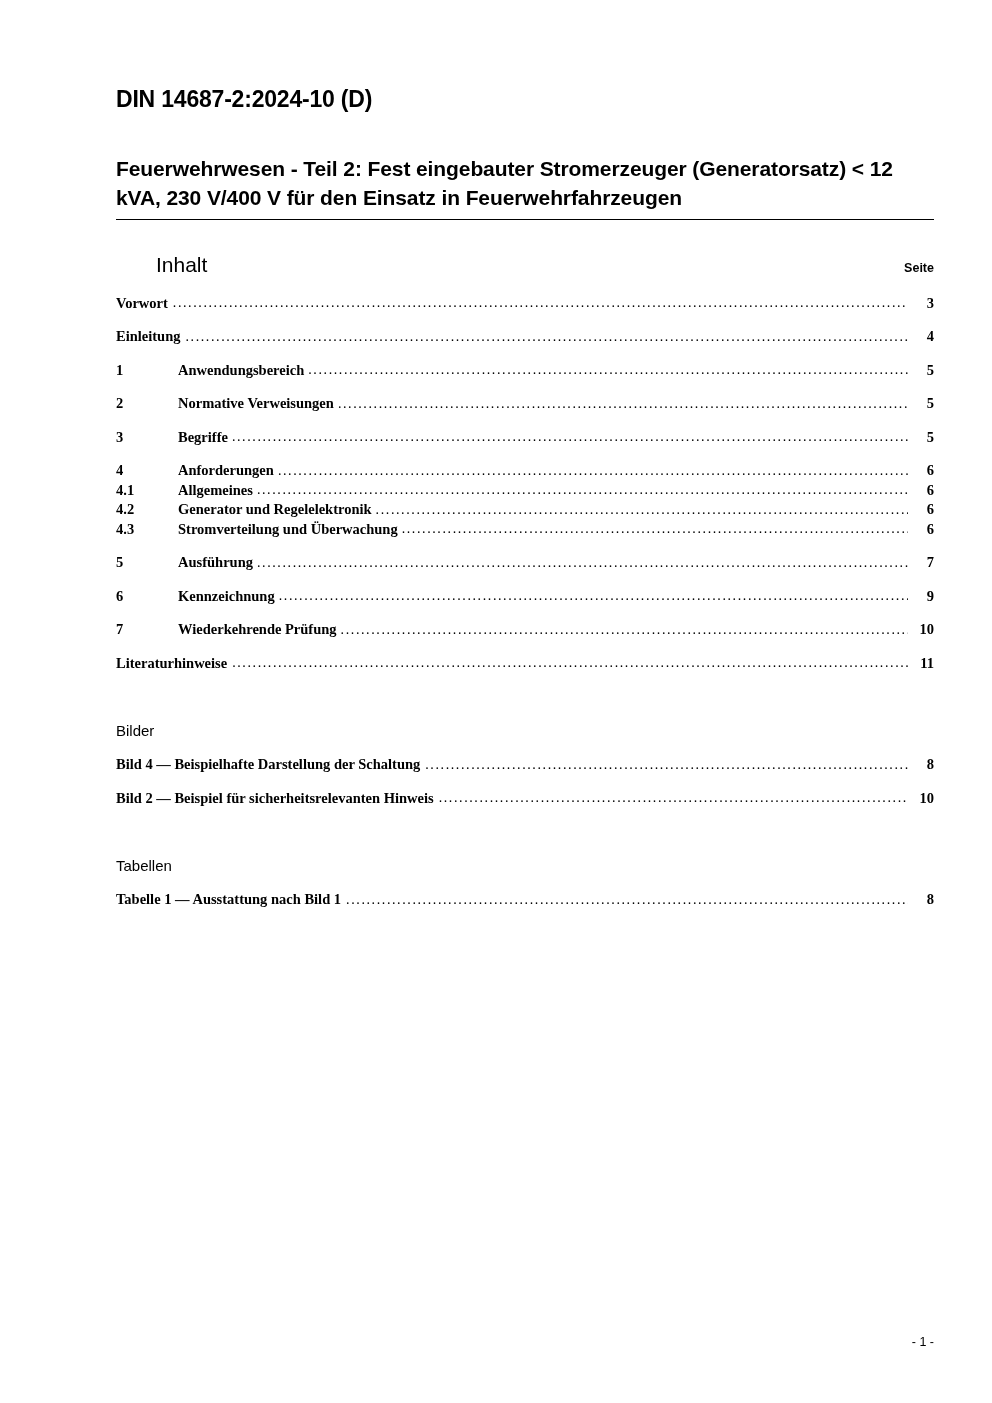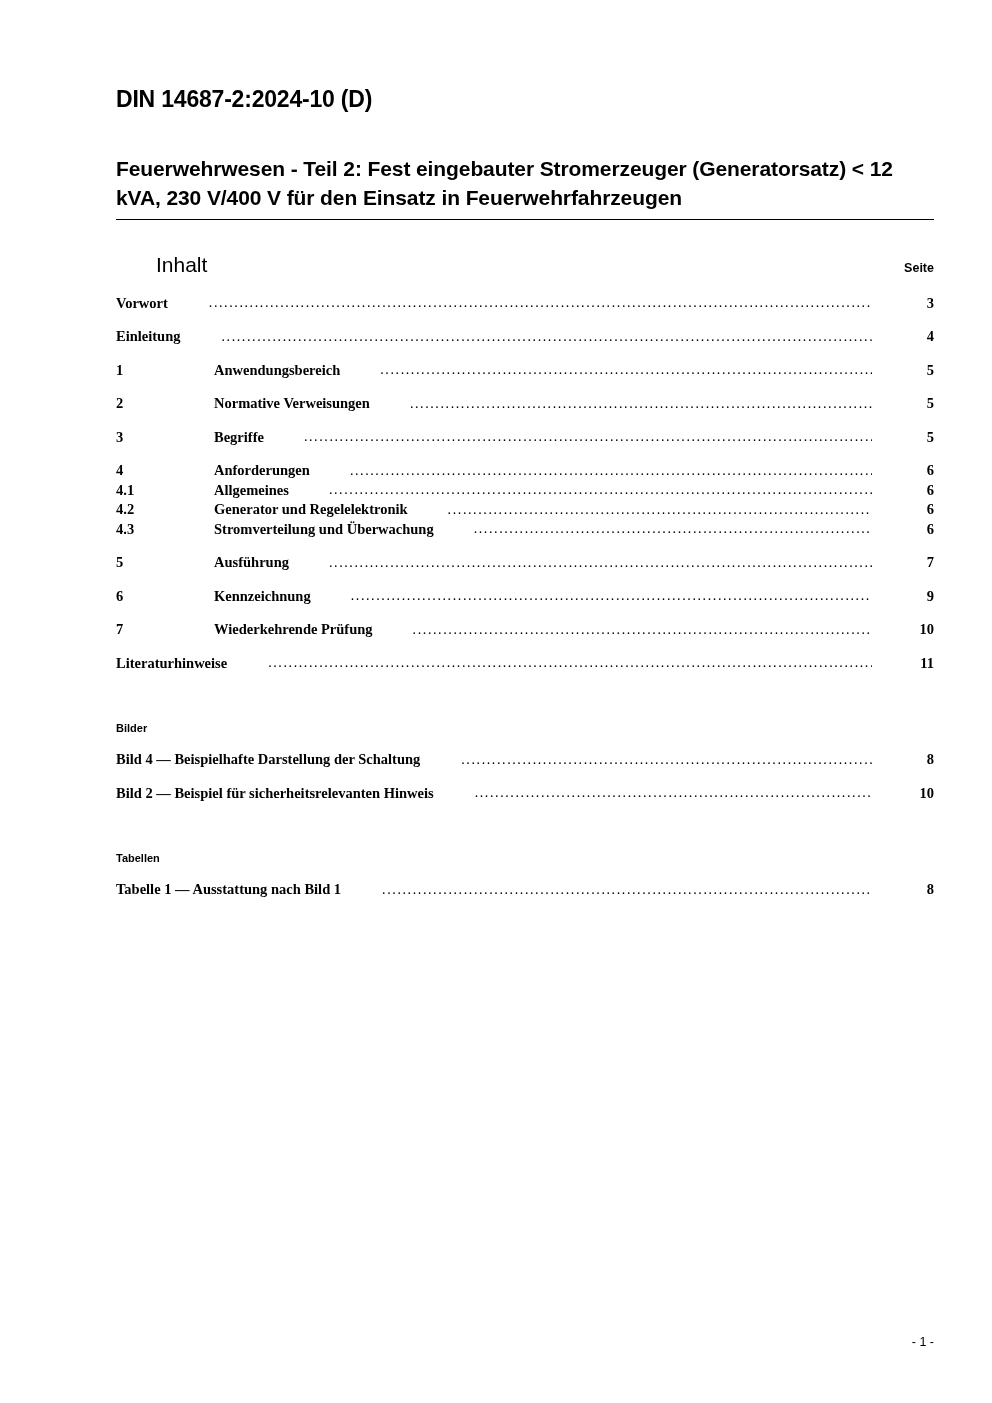--- a/index.html
+++ b/index.html
@@ -68,21 +68,20 @@
     font-family: "Liberation Serif", serif;
   }
 
   .toc-entry {
     display: flex;
     align-items: center;
     font-size: 14.5px;
     font-weight: bold;
     line-height: 1.0;
     white-space: nowrap;
-    gap: 36px;
   }
   .toc-entry .num {
     width: 62px;
     flex: 0 0 62px;
   }
   .toc-entry .label {
     flex: 0 0 auto;
     padding-right: 4px;
   }
   .toc-entry .dots {
@@ -99,22 +98,22 @@
     flex: 0 0 auto;
     padding-left: 4px;
     text-align: right;
     min-width: 22px;
   }
 
   .gap-lg { height: 19px; }
   .gap-sm { height: 5px; }
 
   .section-label {
-    font-size: 11px;
-    font-weight: bold;
+    font-size: 15px;
+    font-weight: normal;
     font-family: "Liberation Sans", sans-serif;
     margin-top: 52px;
     margin-bottom: 18px;
   }
 
   .toc-entry.plain .label-full {
     flex: 0 0 auto;
     padding-right: 5px;
   }
 

